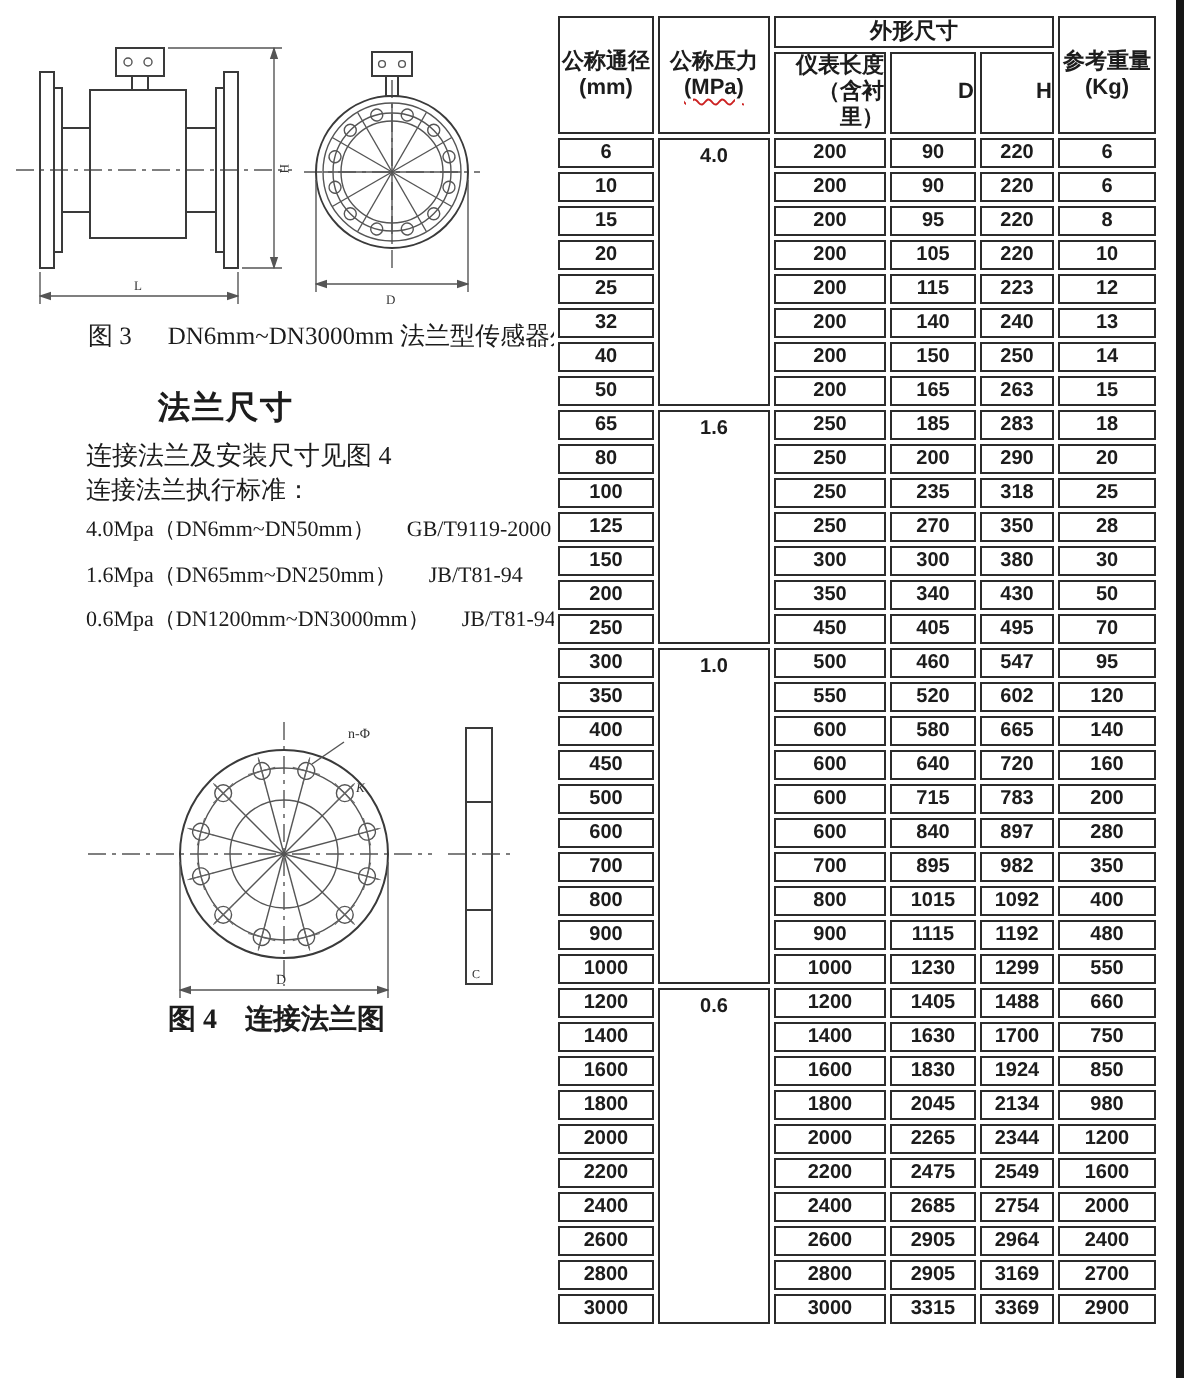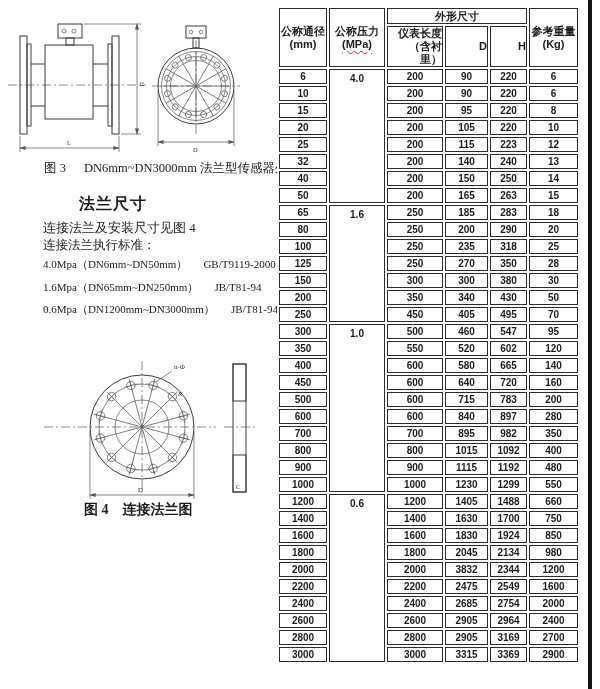--- a/index.html
+++ b/index.html
@@ -470,21 +470,21 @@
           <tr>
             <td>1800</td>
             <td>1800</td>
             <td>2045</td>
             <td>2134</td>
             <td>980</td>
           </tr>
           <tr>
             <td>2000</td>
             <td>2000</td>
-            <td>3832</td>
+            <td>2265</td>
             <td>2344</td>
             <td>1200</td>
           </tr>
           <tr>
             <td>2200</td>
             <td>2200</td>
             <td>2475</td>
             <td>2549</td>
             <td>1600</td>
           </tr>

